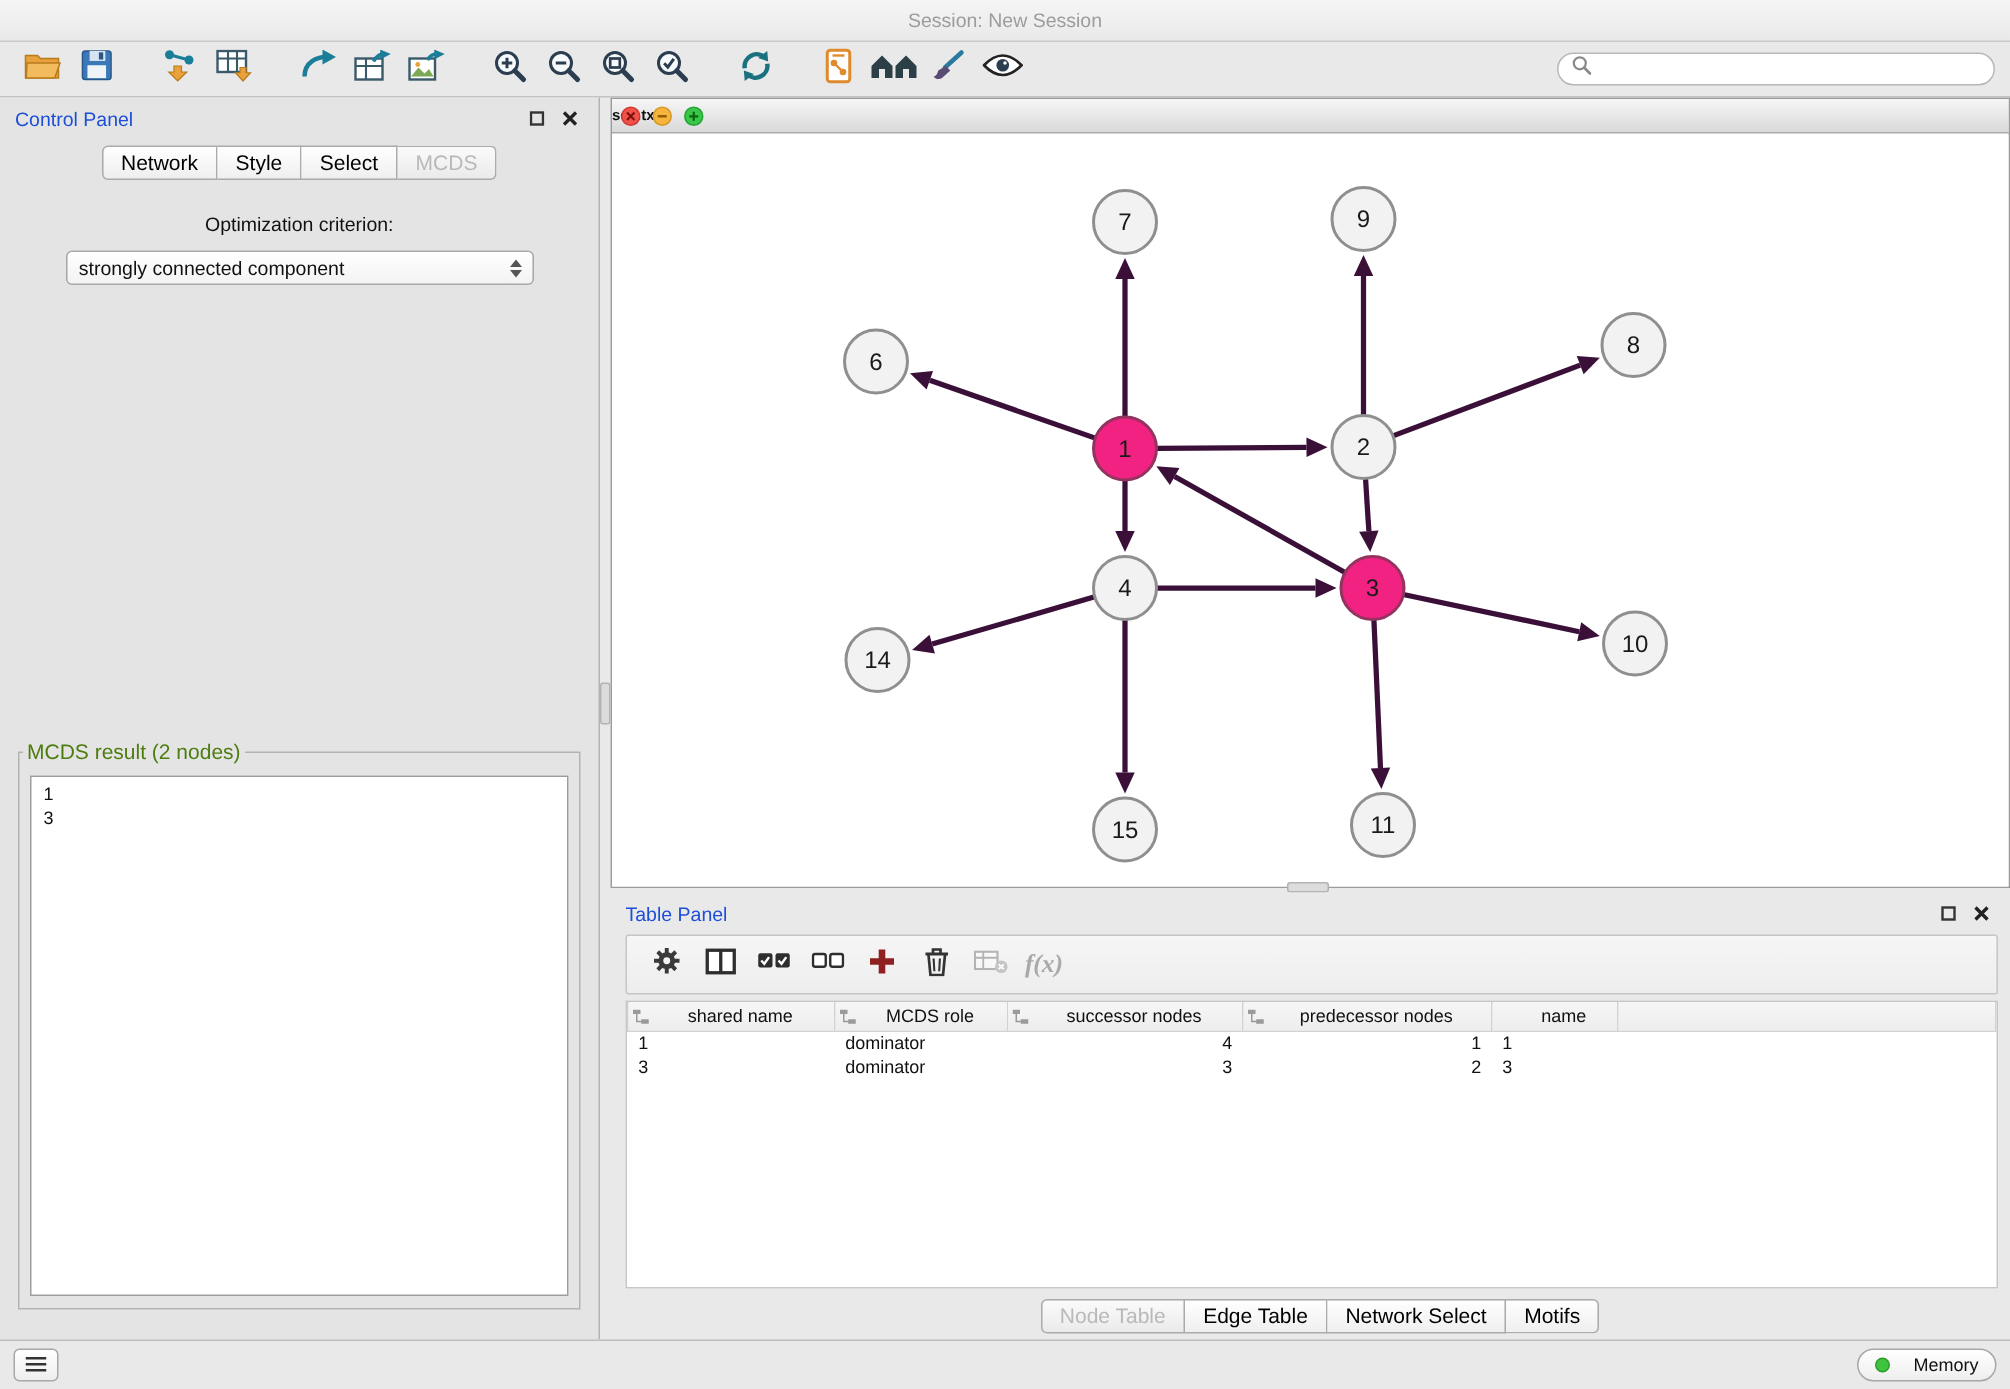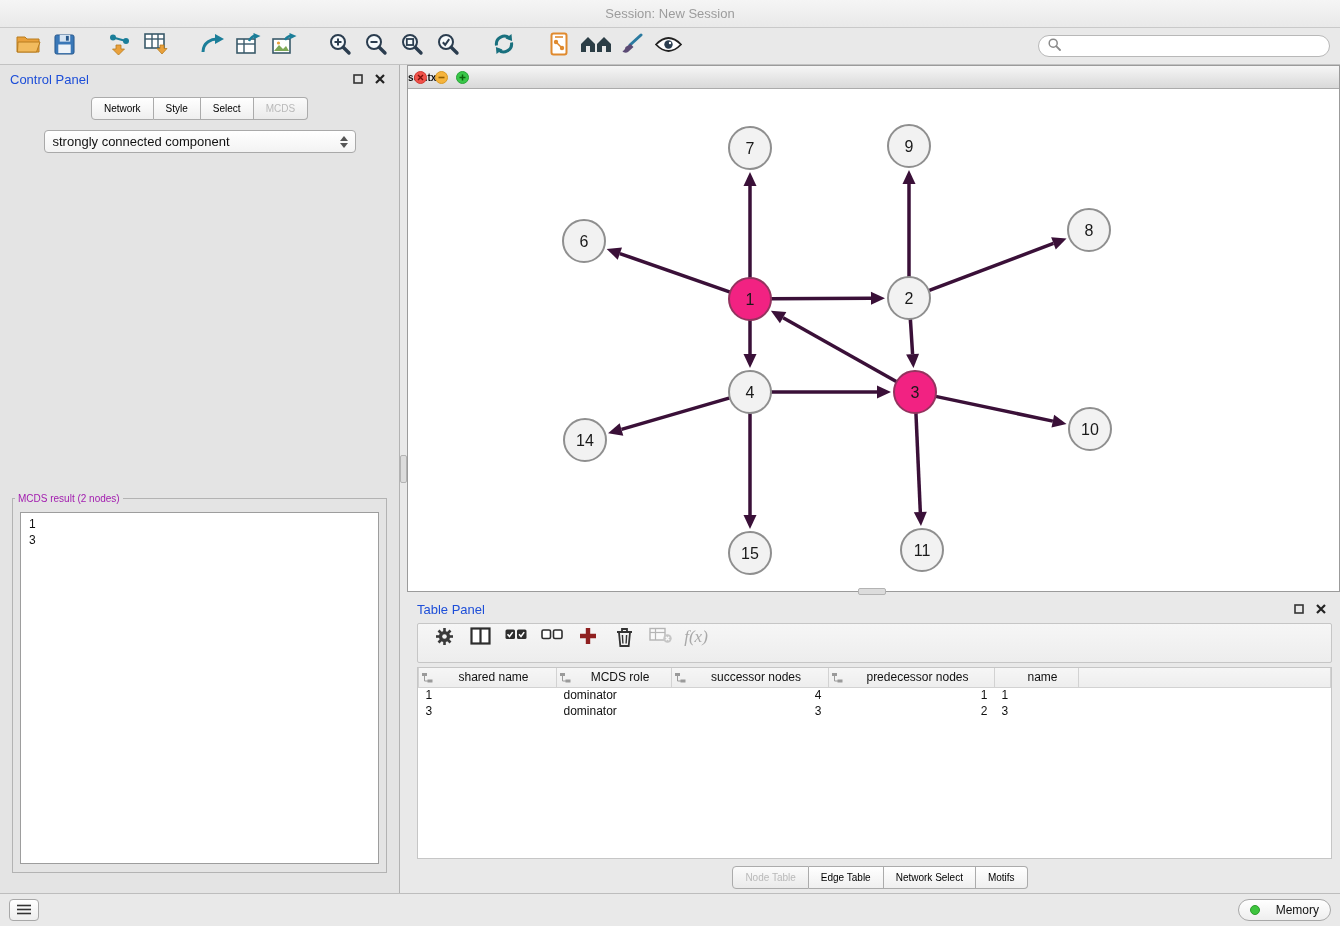--- a/index.html
+++ b/index.html
@@ -21,39 +21,39 @@
     border-radius:12px; display:flex; align-items:center; gap:5px; padding:0 9px; }
   .search input { border:none; outline:none; background:transparent; flex:1; font-size:12px; font-family:"Liberation Sans",sans-serif; }
 
   
   .control-panel { position:absolute; left:0; top:65px; width:400px; bottom:33px;
     background:#e4e4e4; border-right:1px solid #b3b3b3; }
   .panel-header { height:28px; display:flex; align-items:center; padding:0 10px; font-size:13px; color:#1d4ed8; }
   .panel-header .spacer { flex:1; }
   .ph-ic { width:18px; height:16px; display:flex; align-items:center; justify-content:center; margin-left:4px; }
   .seg { display:flex; justify-content:center; }
-  .seg .tab { font-size:10px; line-height:15px; padding:3px 12px; border:1px solid #ababab; border-left:none;
+  .seg .tab { font-size:14px; line-height:15px; padding:3px 12px; border:1px solid #ababab; border-left:none;
     background:linear-gradient(#ffffff,#efefef); color:#000; white-space:nowrap; }
   .seg .tab:first-child { border-left:1px solid #ababab; border-radius:4px 0 0 4px; }
   .seg .tab:last-child { border-radius:0 4px 4px 0; }
   .seg .tab.active { color:#b9b9b9; background:linear-gradient(#fbfbfb,#eaeaea); }
   .opt-label { text-align:center; font-size:13px; color:#111; margin-top:22px; }
   .dropdown { position:relative; width:312px; height:23px; margin:10px auto 0;
     background:linear-gradient(#ffffff,#f3f3f3); border:1px solid #a9a9a9; border-radius:4px;
     display:flex; align-items:center; padding:0 22px 0 8px; font-size:13px; color:#111;text-align:center; }
   .dd-ctl { position:absolute; right:3px; top:3px; bottom:3px; width:15px; display:flex; flex-direction:column;
     align-items:center; justify-content:center; gap:2px; }
   .dd-ctl .up { width:0; height:0; border-left:4px solid transparent; border-right:4px solid transparent; border-bottom:5px solid #555; }
   .dd-ctl .down { width:0; height:0; border-left:4px solid transparent; border-right:4px solid transparent; border-top:5px solid #555; }
   .btn-row { display:flex; justify-content:center; gap:16px; margin-top:13px; }
   .mac-btn { font-size:13px; padding:3px 14px; border:1px solid #aaaaaa; border-radius:4px;
     background:linear-gradient(#ffffff,#eeeeee); color:#111; }
   fieldset.result { position:absolute; left:12px; right:12px; top:428px; bottom:20px;
     border:1px solid #b3b3b3; }
-  fieldset.result legend { font-size:10px; color:#a21caf; padding:0 3px; margin-left:2px; }
+  fieldset.result legend { font-size:14px; color:#4d7c0f; padding:0 3px; margin-left:2px; }
   .result-box { position:absolute; left:7px; right:7px; top:8px; bottom:8px; background:#fff;
     border:1px solid #9d9d9d; font-size:12px; line-height:16px; color:#111; padding:3px 8px; }
 
   .v-grip { position:absolute; left:400px; top:455px; width:7px; height:28px; background:#dcdcdc;
     border:1px solid #b3b3b3; border-radius:2px; }
 
   
   .network-window { position:absolute; left:407px; top:65px; right:0; height:527px;
     border:1px solid #9b9b9b; background:#fff; }
   .net-titlebar { position:relative; height:23px; background:linear-gradient(#f6f6f6,#d9d9d9);
@@ -69,21 +69,21 @@
   .net-canvas svg { display:block; }
 
   .h-grip { position:absolute; left:858px; top:588px; width:28px; height:7px; background:#dcdcdc;
     border:1px solid #b3b3b3; border-radius:2px; }
 
   
   .table-panel { position:absolute; left:407px; top:595px; right:0; bottom:33px; background:#e9e9e9; }
   .tp-toolbar { position:absolute; left:10px; right:8px; top:28px; height:40px;
     background:linear-gradient(#f6f6f6,#ededed); border:1px solid #c6c6c6; border-radius:2px;
     display:flex; align-items:center; padding:0 8px; }
-  .tp-btn { width:36px; height:32px; display:flex; justify-content:center; }
+  .tp-btn { width:36px; height:32px; display:flex; align-items:center; justify-content:center;font-weight:bold; }
   .fx { font-family:"Liberation Serif", serif; font-style:italic; font-size:17px; color:#a9a9a9; }
   .tp-tablewrap { position:absolute; left:10px; right:8px; top:72px; bottom:34px; background:#fff;
     border:1px solid #c6c6c6; overflow:hidden; }
   table.node-table { border-collapse:collapse; width:100%; table-layout:fixed; font-size:12px; color:#111; }
   table.node-table th { background:linear-gradient(#f6f6f6,#ededed); border:1px solid #d2d2d2; border-top:none;
     font-weight:normal; font-size:12px; height:19px; position:relative; text-align:center; padding:0 4px 0 16px; }
   table.node-table th .sort-ic { position:absolute; left:3px; top:4px; }
   table.node-table td { height:16px; padding:0 7px; white-space:nowrap; overflow:hidden; }
   td.num { text-align:right; }
   .tp-tabs { position:absolute; left:13px; right:0; bottom:4px; display:flex; justify-content:center; }
@@ -294,20 +294,21 @@
             <path d="M1 1 L9 9 M9 1 L1 9" stroke="#222" stroke-width="2.2"></path>
           </svg>
       </span>
     </div>
     <div class="seg" style="margin-top:4px;">
       <div class="tab">Network</div>
       <div class="tab">Style</div>
       <div class="tab">Select</div>
       <div class="tab active">MCDS</div>
     </div>
+    <div class="opt-label">Optimization criterion:</div>
     <div class="dropdown">
       <span>strongly connected component</span>
       <span class="dd-ctl">
           <span class="up"></span>
           <span class="down"></span>
         </span>
     </div>
     <fieldset class="result">
       <legend>MCDS result (2 nodes)</legend>
       <div class="result-box">

